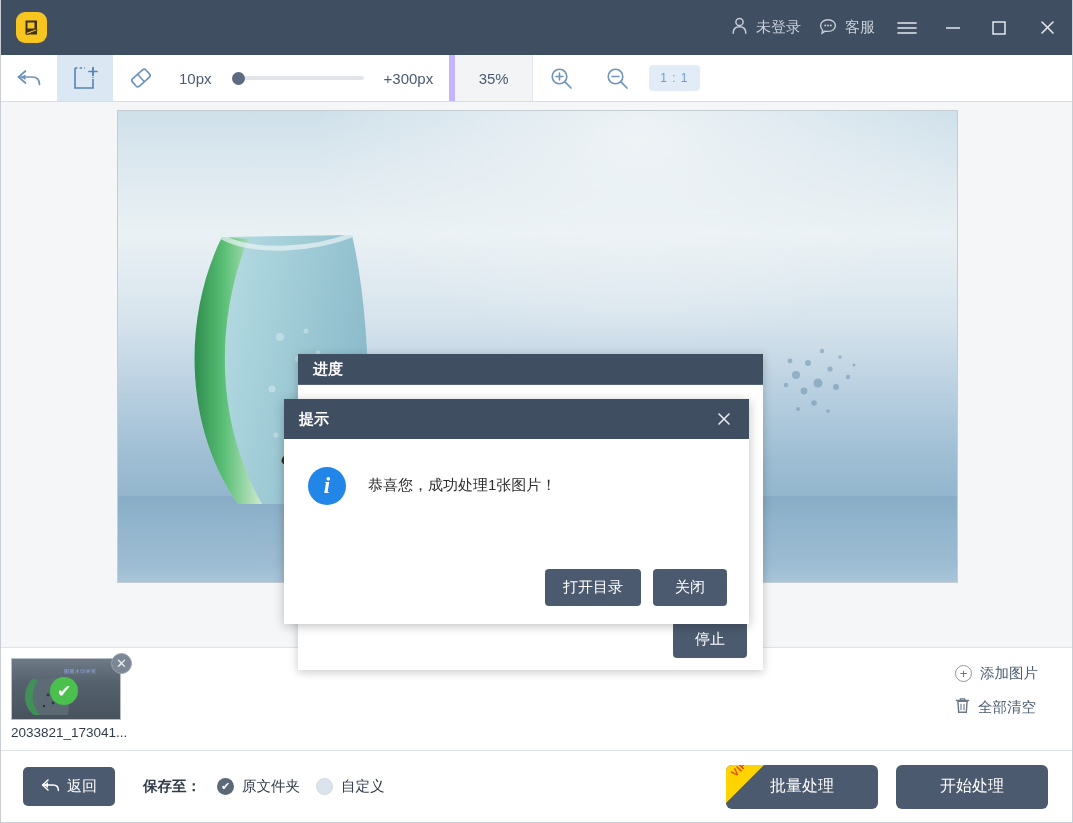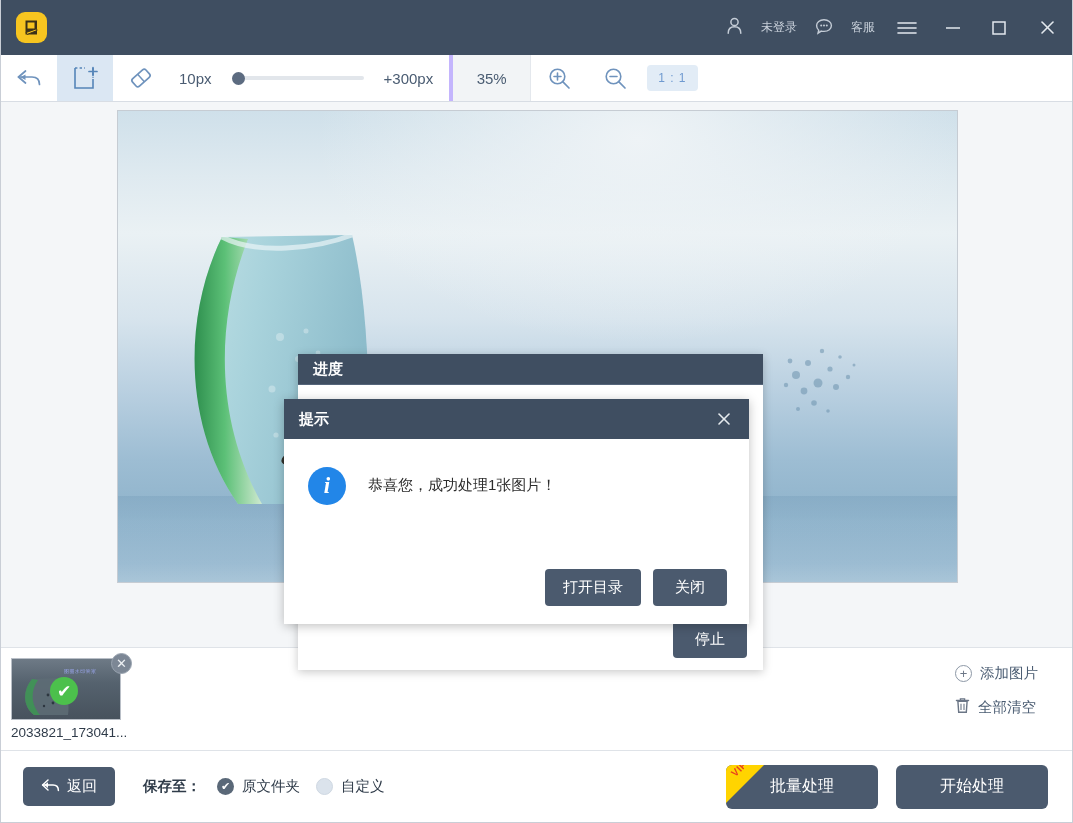--- a/index.html
+++ b/index.html
@@ -45,22 +45,22 @@
   }
   .title-right {
     margin-left: auto;
     display: flex;
     align-items: center;
     height: 100%;
   }
   .tb-item {
     display: flex; align-items: center;
     color: #c4ccd6;
-    font-size: 12px;
-    gap: 18px;
+    font-size: 15px;
+    gap: 8px;
     padding: 0 9px;
     height: 100%;
     cursor: default;
   }
   .tb-item span.lbl { color: #c8d0da; }
   .win-btn {
     width: 46px; height: 100%;
     display: flex; align-items: center; justify-content: center;
     color: #e3e8ee;
   }
@@ -80,21 +80,21 @@
     display: flex; align-items: center; justify-content: center;
     color: #6f93bd;
   }
   .tool-btn.active { background: #dbe7f3; }
   .brush-group {
     display: flex; align-items: center;
     padding: 0 16px 0 10px;
     gap: 20px;
     color: #4a5c72;
     font-size: 15px;
-    border-right: 4px solid #c4b5fd;
+    border-right: 6px solid #c4b5fd;
   }
   .slider {
     position: relative;
     width: 132px; height: 4px;
     background: #e2e6eb;
     border-radius: 2px;
     display: flex; align-items: center;
   }
   .slider .knob {
     position: absolute; left: 0px;

